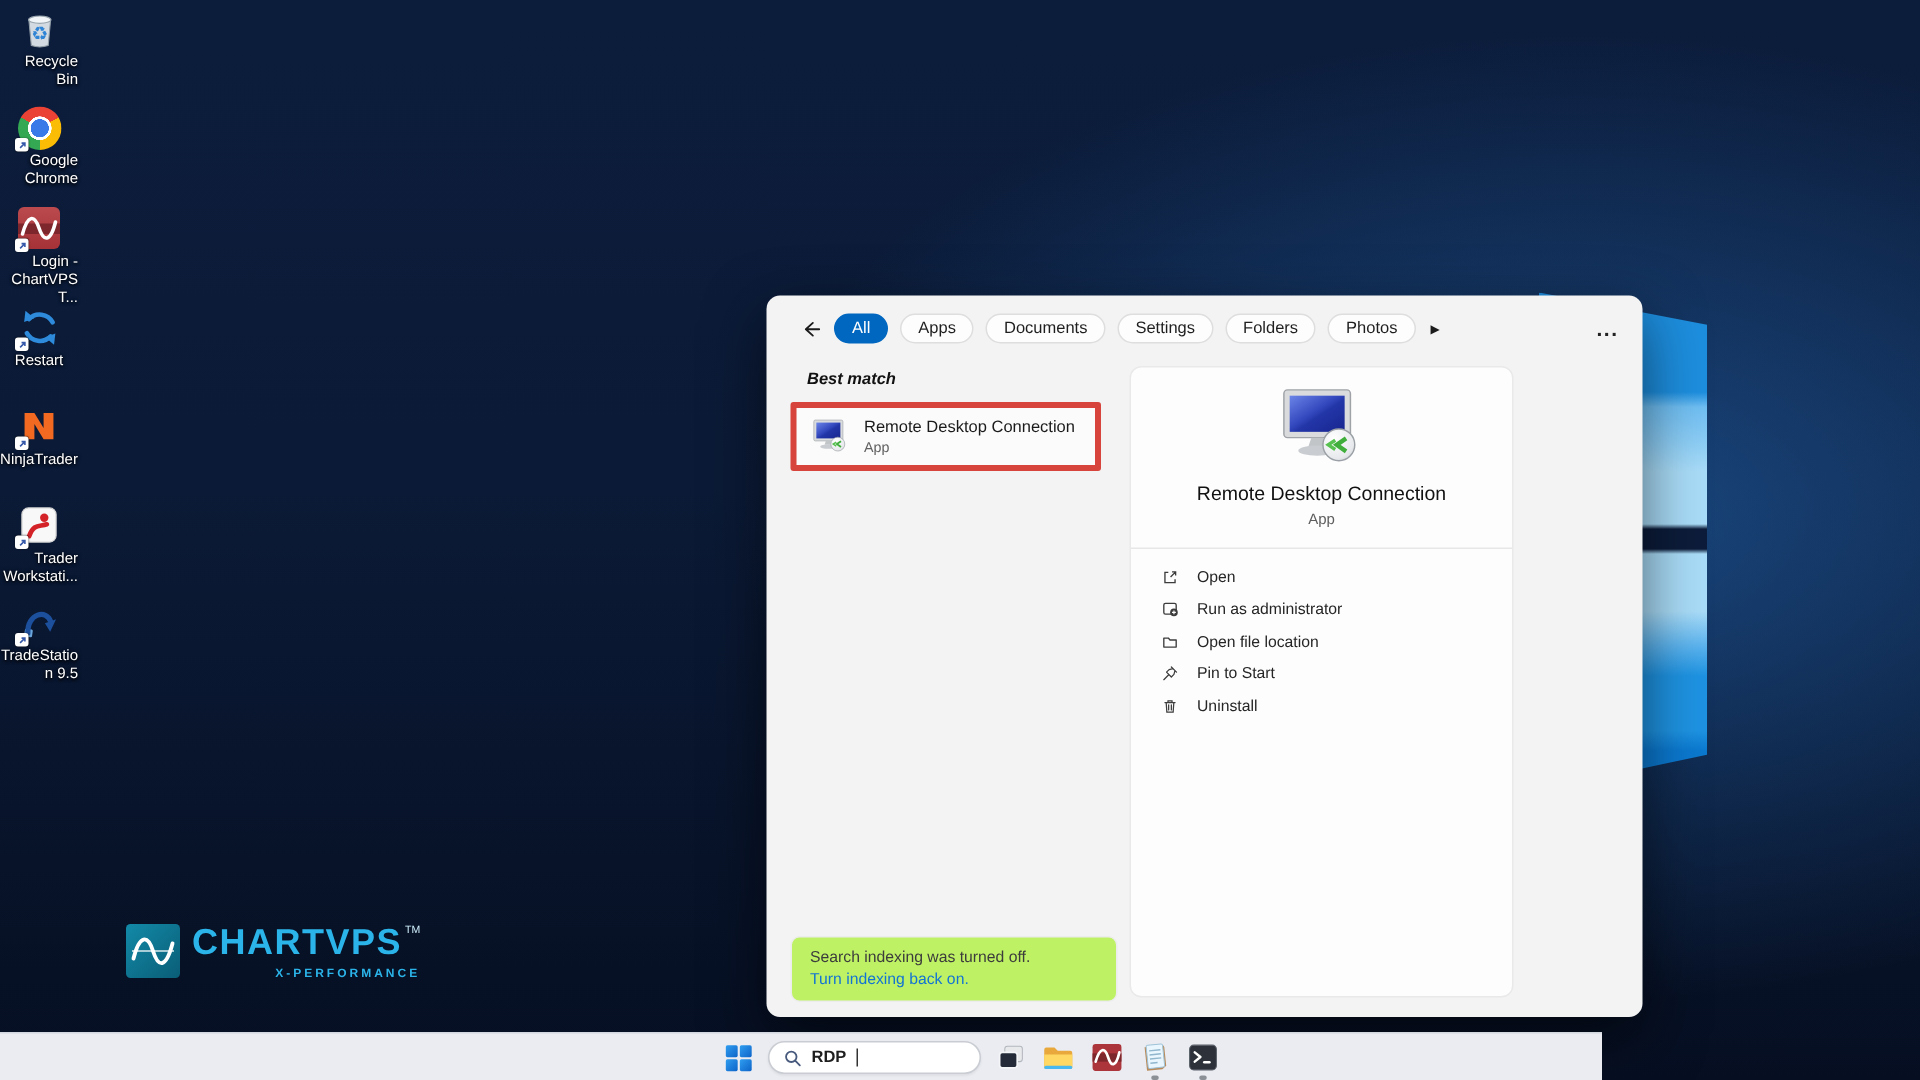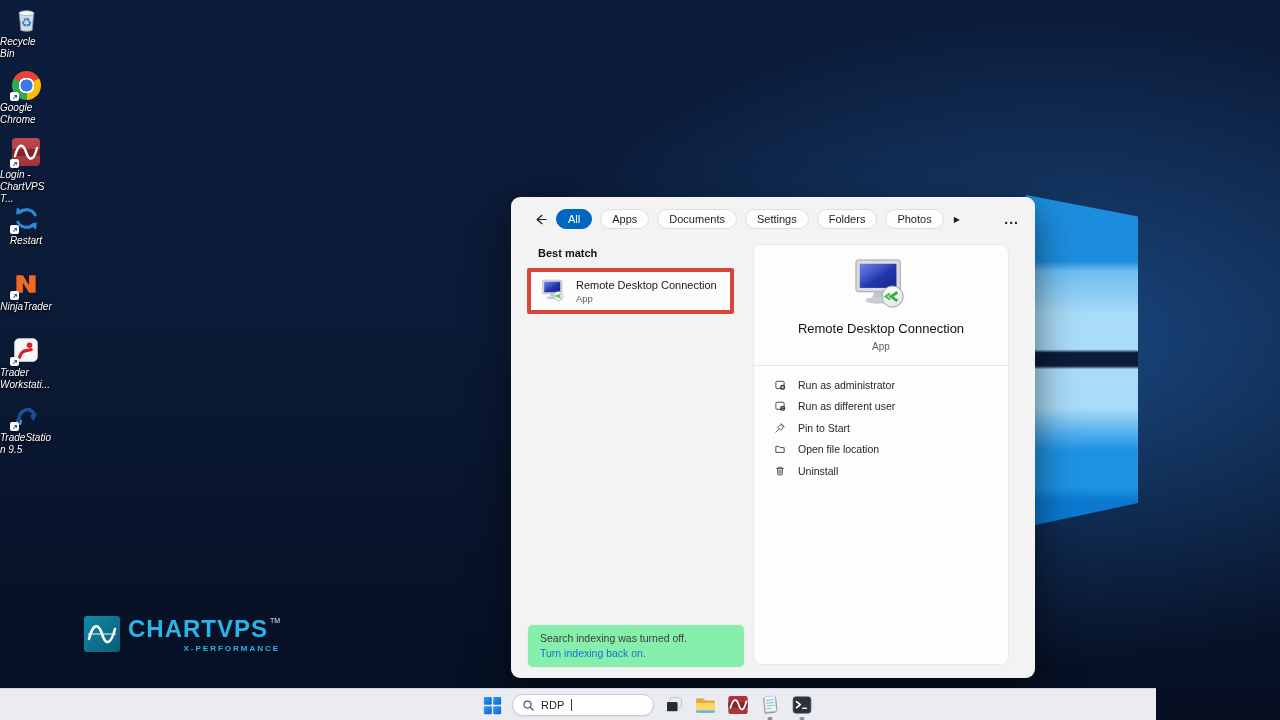--- a/index.html
+++ b/index.html
@@ -29,73 +29,73 @@
       #a9dcf8 52.5%,#a9dcf8 64%,
       #5bb3ee 71%,
       #1e93e2 77%,#1e93e2 88%,
       #0b79d0 92%,#0b79d0 100%);}
 
   
   .dicons{position:absolute;left:0;top:0;width:52px;}
   .dicon{position:absolute;left:0;width:52px;display:flex;flex-direction:column;
          align-items:center;cursor:default;}
   .dicon .ic{position:relative;width:30px;height:30px;display:flex;align-items:center;justify-content:center;}
-  .dicon .lbl{margin-top:2px;font-size:10px;line-height:1.18;color:#fff;text-align:left;
-      text-shadow:0 1px 2px rgba(0,0,0,.95),0 0 3px rgba(0,0,0,.7);word-wrap:break-word;max-width:52px;font-style:italic;}
+  .dicon .lbl{margin-top:2px;font-size:10px;line-height:1.18;color:#fff;text-align:right;
+      text-shadow:0 1px 2px rgba(0,0,0,.95),0 0 3px rgba(0,0,0,.7);word-wrap:break-word;max-width:52px;}
   .sc{position:absolute;left:-1px;bottom:-1px;width:9px;height:9px;background:#fff;
       border-radius:2px;box-shadow:0 0 1px rgba(0,0,0,.6);display:flex;align-items:center;justify-content:center;}
   .chrome-icon{width:29px;height:29px;border-radius:50%;background:
       radial-gradient(circle at 50% 50%, #3a79e8 0 29%, #ffffff 30% 38%, rgba(0,0,0,0) 39%),
       conic-gradient(from 300deg,#ea4335 0 120deg,#fbbc05 0 240deg,#34a853 0 360deg);}
   .cvred{position:relative;width:28px;height:28px;border-radius:4px;overflow:hidden;
       background:linear-gradient(180deg,#bb4a4e,#a43236);}
   .cvred::before{content:"";position:absolute;left:0;right:0;top:38%;height:25%;background:#7d272c;}
   .cvred svg{position:relative;}
 
   
   .watermark{position:absolute;left:84px;top:616px;display:flex;align-items:flex-start;gap:8px;}
   .wm-text{display:flex;flex-direction:column;}
   .wm-row{display:flex;align-items:flex-start;text-align:center;}
   .wm-brand{font-size:24px;font-weight:bold;letter-spacing:1px;color:#2bb4e9;line-height:1.1;}
   .wm-tm{font-size:7px;color:#cfeffc;margin-left:2px;margin-top:1px;}
   .wm-tag{font-size:8px;font-weight:bold;letter-spacing:2px;color:#2bb4e9;align-self:flex-end;margin-top:2px;}
 
   
-  .flyout{position:absolute;left:511px;top:197px;width:524px;height:481px;background:#f3f3f3;
+  .flyout{position:absolute;left:511px;top:197px;width:584px;height:481px;background:#f3f3f3;
       border-radius:9px;box-shadow:0 14px 40px rgba(0,0,0,.55);font-size:11px;color:#1b1b1b;}
   .tabs{position:absolute;left:0;right:0;top:12px;display:flex;align-items:center;gap:8px;padding:0 16px 0 22px;}
   .tab{padding:3px 11px;border-radius:11px;background:#fdfdfd;border:1px solid #dedede;
       font-size:11px;color:#1f1f1f;white-space:nowrap;}
   .tab.sel{background:#0067C0;border-color:#0067C0;color:#fff;}
   .more-tabs{font-size:8px;color:#1b1b1b;margin-left:2px;}
   .overflow{margin-left:auto;font-size:14px;font-weight:bold;letter-spacing:1px;color:#222;}
-  .section-title{position:absolute;left:27px;top:50px;font-weight:bold;font-size:11px;color:#111;}
+  .section-title{position:absolute;left:27px;top:50px;font-weight:bold;font-size:11px;color:#111;font-style:italic;}
   .best-match{position:absolute;left:16px;top:71px;width:207px;height:46px;background:#fbfbfb;
       border:4px solid #D6443B;border-radius:2px;display:flex;align-items:center;gap:9px;padding-left:9px;}
   .bm-title{font-size:11px;color:#1a1a1a;}
   .bm-sub{font-size:9.5px;color:#616161;margin-top:2px;}
 
   .details{position:absolute;left:242px;top:47px;width:256px;height:421px;background:#fdfdfd;
       border:1px solid #e9e9e9;border-radius:8px;padding-top:13px;}
   .dt-icon{display:flex;justify-content:center;}
   .dt-title{text-align:center;font-size:13px;color:#111;margin-top:9px;}
   .dt-sub{text-align:center;font-size:10px;color:#5e5e5e;margin-top:5px;}
   .dt-div{height:1px;background:#e7e7e7;margin:13px 0 8px 0;}
   .actions{padding-left:20px;}
   .action{display:flex;align-items:center;gap:12px;height:21.5px;color:#262626;font-size:10.5px;}
   .action svg{flex:0 0 auto;}
 
-  .footer-box{position:absolute;left:16px;bottom:10px;width:218px;background:#86efac;
+  .footer-box{position:absolute;left:16px;bottom:10px;width:218px;background:#bef264;
       border:1px solid #ececec;border-radius:6px;padding:7px 12px 8px 12px;margin-top:24px;}
   .fb-msg{font-size:10.5px;color:#3c3c3c;}
   .fb-link{font-size:10.5px;color:#1273d4;margin-top:3px;cursor:pointer;}
 
   
-  .taskbar{position:absolute;left:0;bottom:0;width:1156px;height:32px;
-      background:rgba(242,244,249,.97);border-top:1px solid rgba(110,120,140,.18);}
+  .taskbar{position:absolute;left:0;bottom:0;width:1068px;height:32px;
+      background:rgba(242,244,249,.97);border-top:1px solid rgba(110,120,140,.18);font-weight:bold;}
   .tb-center{position:absolute;left:480px;top:0;height:32px;display:flex;align-items:center;gap:7px;}
   .tb-btn{width:25px;height:25px;display:flex;align-items:center;justify-content:center;border-radius:4px;position:relative;}
   .tb-btn.running::after{content:"";position:absolute;bottom:-2px;left:50%;transform:translateX(-50%);
       width:5px;height:2.5px;border-radius:2px;background:#8b8f96;}
   .tb-search{width:142px;height:22px;border-radius:11px;background:#fff;border:1px solid #c9ccd2;
       display:flex;align-items:center;gap:6px;padding:0 9px;box-shadow:0 1px 2px rgba(0,0,0,.07);}
   .tb-search .txt{font-size:11px;color:#1f1f1f;}
   .caret{display:inline-block;width:1px;height:12px;background:#333;margin-left:1px;vertical-align:middle;}
   .tray{position:absolute;right:8px;top:0;height:32px;display:flex;align-items:center;gap:10px;}
   .lang{font-size:8px;line-height:1.2;color:#1b1b1b;text-align:center;}
@@ -302,45 +302,43 @@
           <path d="M41.5 36.8 l-4.8 3.2 l4.8 3.2" stroke="#57c24f" stroke-width="2.4" fill="none"></path>
         </svg>
       </div>
       <div class="dt-title">Remote Desktop Connection</div>
       <div class="dt-sub">App</div>
       <div class="dt-div"></div>
 
       <div class="actions">
         <div class="action">
           <svg viewBox="0 0 16 16" width="12" height="12">
-            <rect x="2.5" y="3" width="11" height="9.5" rx="1.5" stroke="#3c3c3c" stroke-width="1.2" fill="none"></rect>
-            <circle cx="11.5" cy="11" r="3.4" fill="#3c3c3c"></circle>
-            <path d="M11.5 9.3 v3.4 M9.8 11 h3.4" stroke="#fff" stroke-width="1"></path>
-          </svg>
-          <span>Run as administrator</span>
+            <path d="M6.5 3.5 H3.5 V12.5 H12.5 V9.5 M8.5 7.5 L13 3 M9.8 3 H13 V6.2" stroke="#3c3c3c" stroke-width="1.2" fill="none"></path>
+          </svg>
+          <span>Open</span>
         </div>
         <div class="action">
           <svg viewBox="0 0 16 16" width="12" height="12">
             <rect x="2.5" y="3" width="11" height="9.5" rx="1.5" stroke="#3c3c3c" stroke-width="1.2" fill="none"></rect>
             <circle cx="11.5" cy="11" r="3.4" fill="#3c3c3c"></circle>
-            <path d="M10.4 10.2 l1.1-1.2 1.1 1.2 M12.6 11.8 l-1.1 1.2 -1.1-1.2" stroke="#fff" stroke-width="0.9" fill="none"></path>
-          </svg>
-          <span>Run as different user</span>
+            <path d="M11.5 9.3 v3.4 M9.8 11 h3.4" stroke="#fff" stroke-width="1"></path>
+          </svg>
+          <span>Run as administrator</span>
+        </div>
+        <div class="action">
+          <svg viewBox="0 0 16 16" width="12" height="12">
+            <path d="M2.5 4.5 h4 l1.5 1.7 h5.5 v6.3 h-11 Z" stroke="#3c3c3c" stroke-width="1.2" fill="none" stroke-linejoin="round"></path>
+          </svg>
+          <span>Open file location</span>
         </div>
         <div class="action">
           <svg viewBox="0 0 16 16" width="12" height="12">
             <path d="M9.2 2.2 l4.6 4.6 M10.6 3.6 l-3.4 0.9 -2.3 2.3 4.3 4.3 2.3-2.3 0.9-3.4 M6.4 9.6 l-3.9 3.9" stroke="#3c3c3c" stroke-width="1.1" fill="none" stroke-linecap="round" stroke-linejoin="round"></path>
           </svg>
           <span>Pin to Start</span>
-        </div>
-        <div class="action">
-          <svg viewBox="0 0 16 16" width="12" height="12">
-            <path d="M2.5 4.5 h4 l1.5 1.7 h5.5 v6.3 h-11 Z" stroke="#3c3c3c" stroke-width="1.2" fill="none" stroke-linejoin="round"></path>
-          </svg>
-          <span>Open file location</span>
         </div>
         <div class="action">
           <svg viewBox="0 0 16 16" width="12" height="12">
             <path d="M3.5 4.5 h9 M6.2 4.5 V3 h3.6 v1.5 M4.6 4.5 l0.6 8.5 h5.6 l0.6-8.5 M6.8 6.5 v4.5 M9.2 6.5 v4.5" stroke="#3c3c3c" stroke-width="1.1" fill="none" stroke-linecap="round"></path>
           </svg>
           <span>Uninstall</span>
         </div>
       </div>
     </div>
 

